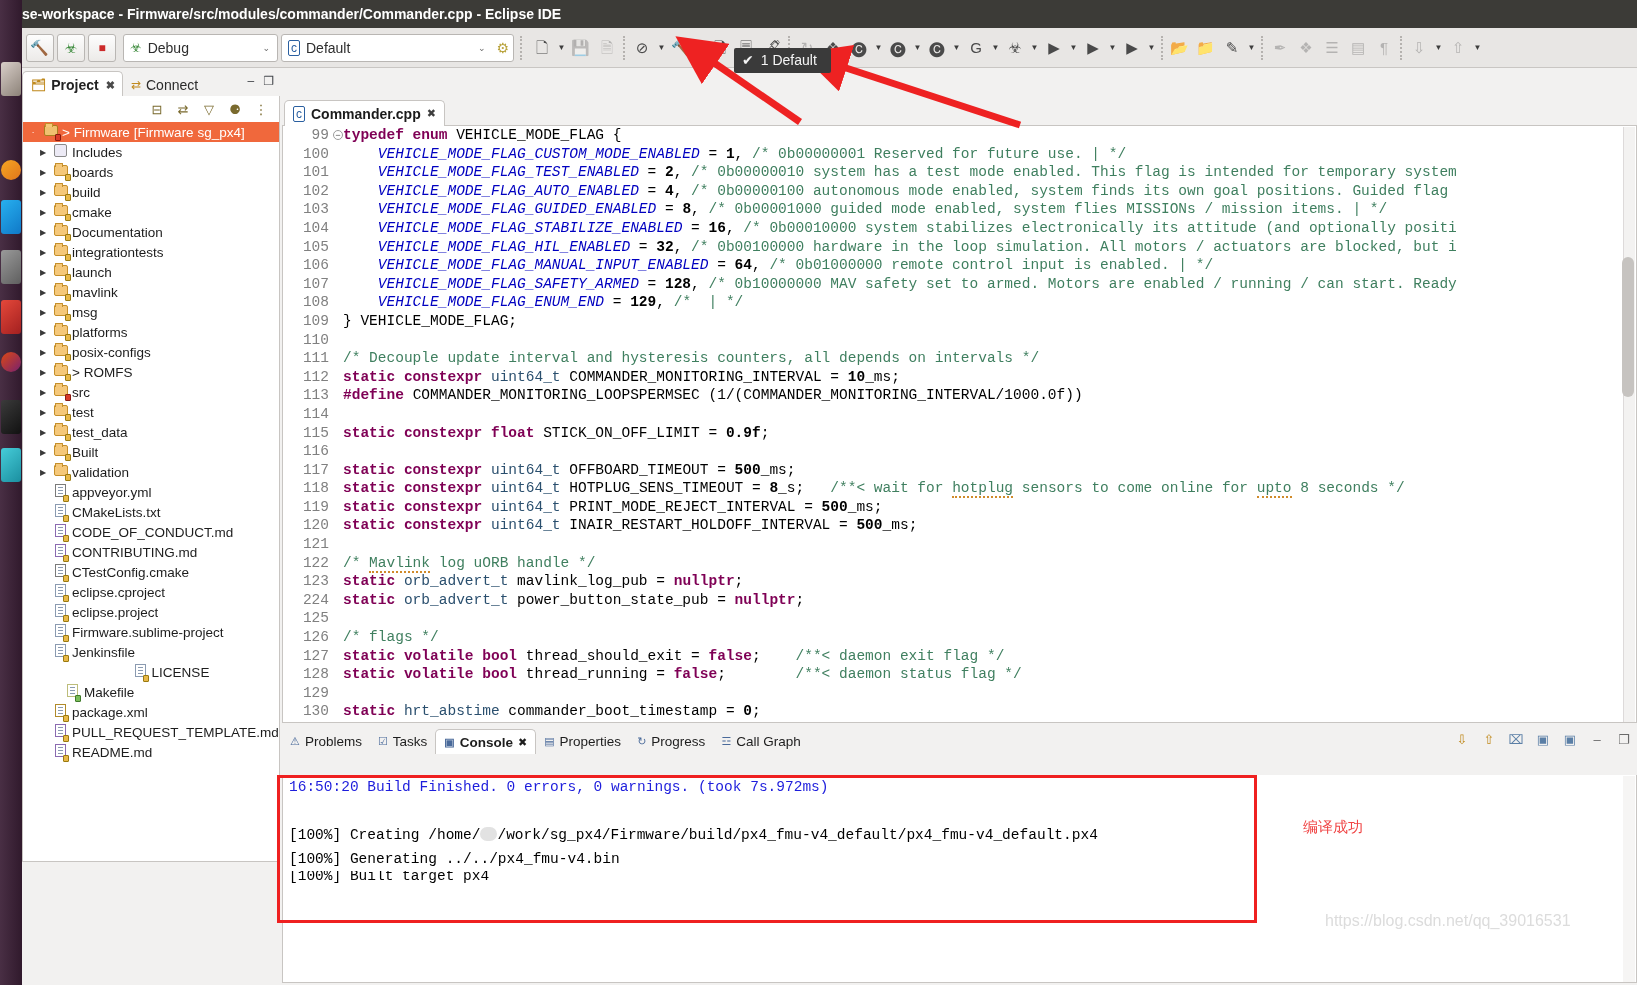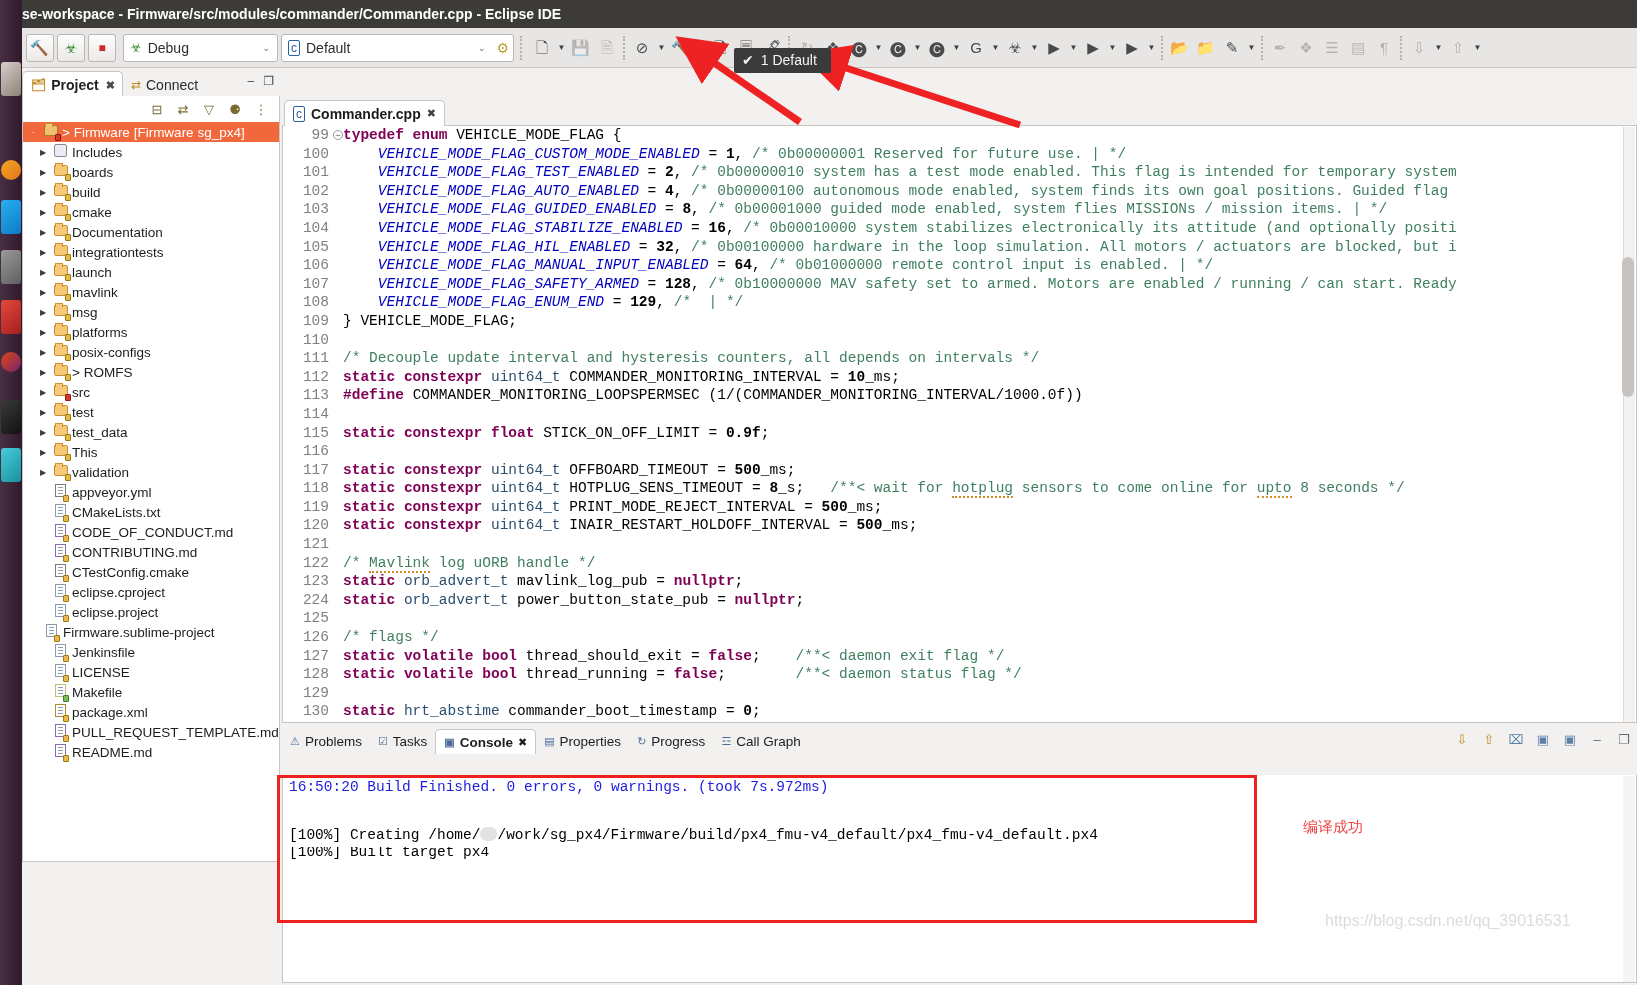--- a/index.html
+++ b/index.html
@@ -543,21 +543,21 @@
           <span class="ticon">
             <span><span style="position:relative;display:inline-block;"><span class="folder"></span><span class="badge-lock"></span></span></span>
           </span>
           <span class="tlabel">test_data</span>
         </div>
         <div class="tnode" style="padding-left: 14px;">
           <span class="tw">▶</span>
           <span class="ticon">
             <span><span style="position:relative;display:inline-block;"><span class="folder"></span><span class="badge-lock"></span></span></span>
           </span>
-          <span class="tlabel">This</span>
+          <span class="tlabel">Built</span>
         </div>
         <div class="tnode" style="padding-left: 14px;">
           <span class="tw">▶</span>
           <span class="ticon">
             <span><span style="position:relative;display:inline-block;"><span class="folder"></span><span class="badge-lock"></span></span></span>
           </span>
           <span class="tlabel">validation</span>
         </div>
         <div class="tnode" style="padding-left: 14px;">
           <span class="tw"></span>
@@ -601,42 +601,42 @@
           </span>
           <span class="tlabel">eclipse.cproject</span>
         </div>
         <div class="tnode" style="padding-left: 14px;">
           <span class="tw"></span>
           <span class="ticon">
             <span><span style="position:relative;display:inline-block;"><span class="filedoc"></span><span class="badge-lock"></span></span></span>
           </span>
           <span class="tlabel">eclipse.project</span>
         </div>
-        <div class="tnode" style="padding-left: 5px;">
+        <div class="tnode" style="padding-left: 14px;">
           <span class="tw"></span>
           <span class="ticon">
             <span><span style="position:relative;display:inline-block;"><span class="filedoc"></span><span class="badge-lock"></span></span></span>
           </span>
           <span class="tlabel">Firmware.sublime-project</span>
         </div>
         <div class="tnode" style="padding-left: 14px;">
           <span class="tw"></span>
           <span class="ticon">
             <span><span style="position:relative;display:inline-block;"><span class="filedoc"></span><span class="badge-lock"></span></span></span>
           </span>
           <span class="tlabel">Jenkinsfile</span>
         </div>
-        <div class="tnode" style="padding-left: 14px;">
+        <div class="tnode" style="padding-left: 24px; justify-content: center;">
           <span class="tw"></span>
           <span class="ticon">
             <span><span style="position:relative;display:inline-block;"><span class="filedoc"></span><span class="badge-lock"></span></span></span>
           </span>
           <span class="tlabel">LICENSE</span>
         </div>
-        <div class="tnode" style="padding-left: 14px;">
+        <div class="tnode" style="padding-left: 26px;">
           <span class="tw"></span>
           <span class="ticon">
             <span><span style="position:relative;display:inline-block;"><span class="filedoc" style="border-color:#bdbd7a;"></span><span class="badge-lock" style="background:#7bbd5a;border-color:#3f7a2a;"></span></span></span>
           </span>
           <span class="tlabel">Makefile</span>
         </div>
         <div class="tnode" style="padding-left: 14px;">
           <span class="tw"></span>
           <span class="ticon">
             <span><span style="position:relative;display:inline-block;"><span class="filedoc" style="border-color:#b08a2a;"></span><span class="badge-lock"></span></span></span>
@@ -781,20 +781,21 @@
         <div class="ci blue">⌧</div>
         <div class="ci blue">▣</div>
         <div class="ci blue">▣</div>
         <div class="ci ">–</div>
         <div class="ci ">❐</div>
       </div>
     <div class="console-body" id="console-body">
       <div class="cline blue">16:50:20 Build Finished. 0 errors, 0 warnings. (took 7s.972ms)</div>
         <div class="cline"> </div>
         <div class="cline">[100%] Creating /home/<span class="redact"></span>/work/sg_px4/Firmware/build/px4_fmu-v4_default/px4_fmu-v4_default.px4</div>
+        <div class="cline">[100%] Generating ../../px4_fmu-v4.bin</div>
         <div class="cline clipped">[100%] Built target px4</div>
         <div class="console-vscroll"></div>
     </div>
   </div>
 
   <div class="red-box"></div>
 
   <div class="cn-note">编译成功</div>
 
   <div class="watermark">https://blog.csdn.net/qq_39016531</div>

